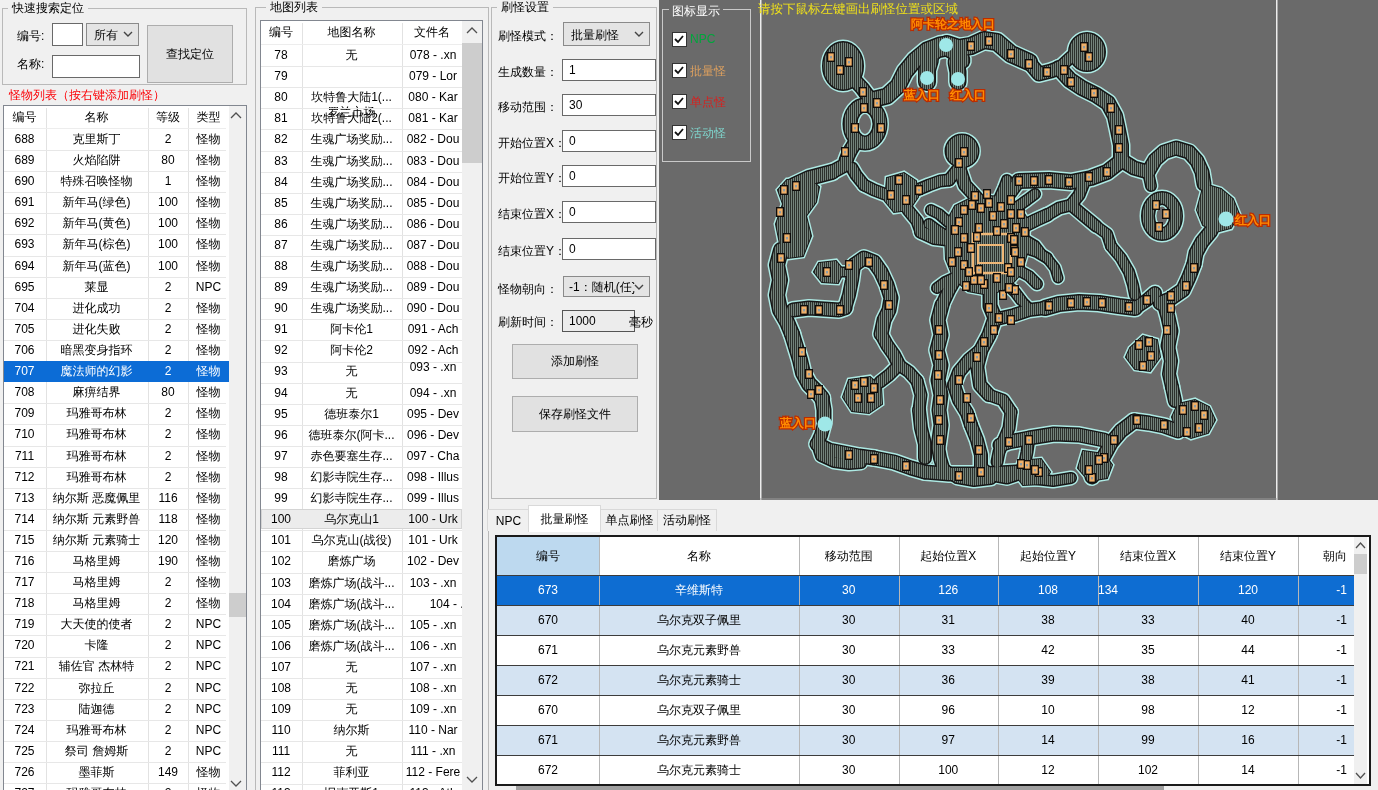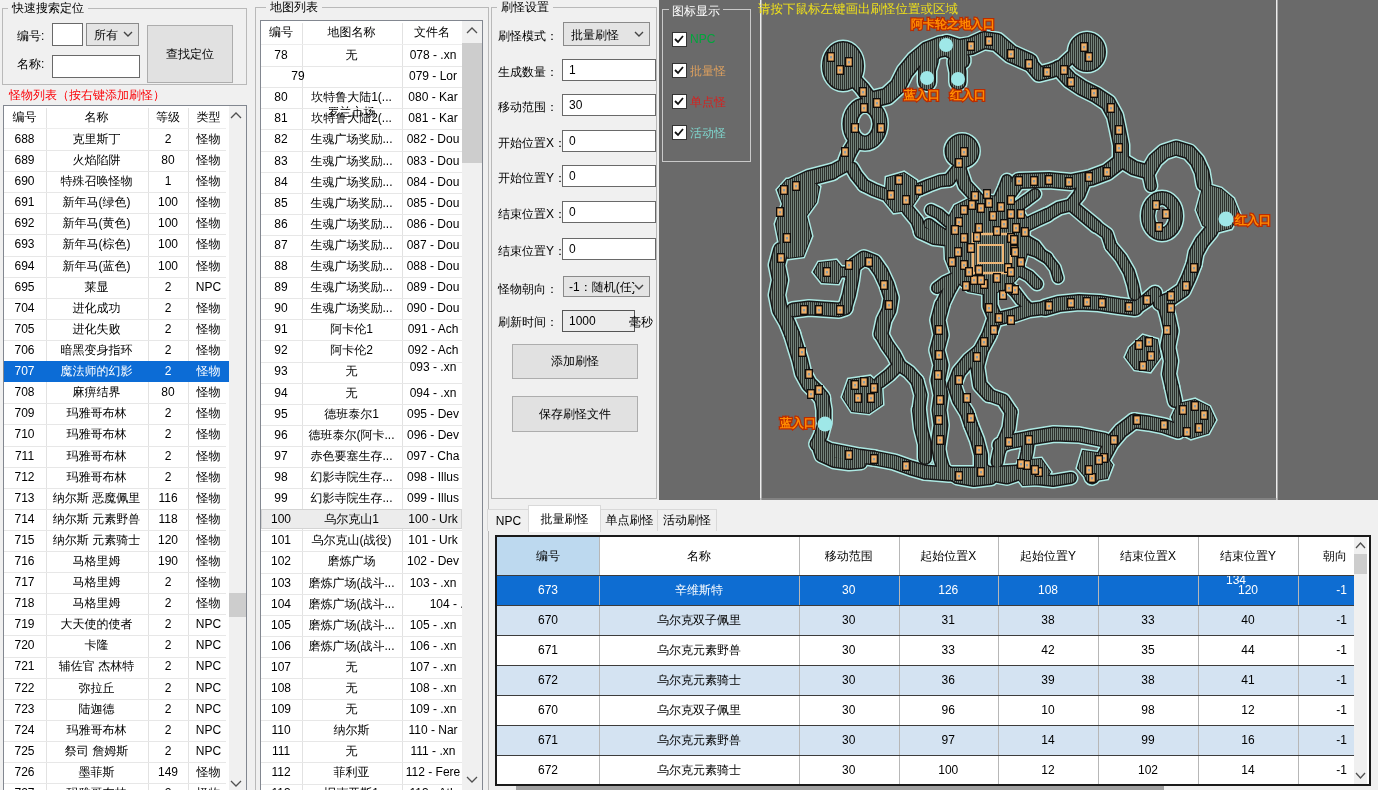--- a/index.html
+++ b/index.html
@@ -217,21 +217,21 @@
     <div class="hdr" style="left:40px;top:0;width:101px;height:23px;line-height:23px;">地图名称</div>
     <div class="hdr" style="left:141px;top:0;width:60px;height:23px;line-height:23px;">文件名</div>
     <div class="vline" style="left:40.5px;top:2px;height:773px;background:#e2e2e2;"></div>
     <div class="vline" style="left:140.5px;top:2px;height:773px;background:#e2e2e2;"></div>
     <div class="vline" style="left:201.5px;top:2px;height:773px;background:#e2e2e2;"></div>
     <div style="position:absolute;left:0;top:23px;width:201px;height:1px;background:#ededed;"></div>
     <div class="cell" style="left:0;top:24px;width:40px;">78</div>
     <div class="cell" style="left:40px;top:24px;width:101px;">无</div>
     <div class="cell" style="left:141px;top:24px;width:62px;">078 - .xn</div>
     <div class="hline" style="left:0;top:45px;width:201px;"></div>
-    <div class="cell" style="left:0;top:45px;width:40px;margin-left:17px;">79</div>
+    <div class="cell" style="left:0;top:45px;width:40px;">79</div>
     <div class="cell" style="left:40px;top:45px;width:101px;margin-top:36px;">罗兰市场</div>
     <div class="cell" style="left:141px;top:45px;width:62px;">079 - Lor</div>
     <div class="hline" style="left:0;top:66px;width:201px;"></div>
     <div class="cell" style="left:0;top:66px;width:40px;">80</div>
     <div class="cell" style="left:40px;top:66px;width:101px;">坎特鲁大陆1(...</div>
     <div class="cell" style="left:141px;top:66px;width:62px;">080 - Kar</div>
     <div class="hline" style="left:0;top:87px;width:201px;"></div>
     <div class="cell" style="left:0;top:87px;width:40px;">81</div>
     <div class="cell" style="left:40px;top:87px;width:101px;">坎特鲁大陆2(...</div>
     <div class="cell" style="left:141px;top:87px;width:62px;">081 - Kar</div>
@@ -1540,21 +1540,21 @@
     <div class="abs" style="left:501px;top:0;width:100px;height:38px;line-height:38px;text-align:center;">起始位置Y</div>
     <div class="abs" style="left:601px;top:0;width:100px;height:38px;line-height:38px;text-align:center;">结束位置X</div>
     <div class="abs" style="left:701px;top:0;width:100px;height:38px;line-height:38px;text-align:center;">结束位置Y</div>
     <div class="abs" style="left:801px;top:0;width:49px;height:38px;line-height:38px;text-align:right;">朝向</div>
     <div class="abs" style="left:0;top:38.0px;width:869.5px;height:30px;background:#0e6dd2;"></div>
     <div class="abs" style="left:0px;top:38.0px;width:102px;height:30px;line-height:30px;text-align:center;color:#fff;">673</div>
     <div class="abs" style="left:102px;top:38.0px;width:200px;height:30px;line-height:30px;text-align:center;color:#fff;">辛维斯特</div>
     <div class="abs" style="left:302px;top:38.0px;width:99.5px;height:30px;line-height:30px;text-align:center;color:#fff;">30</div>
     <div class="abs" style="left:401.5px;top:38.0px;width:99.5px;height:30px;line-height:30px;text-align:center;color:#fff;">126</div>
     <div class="abs" style="left:501px;top:38.0px;width:100px;height:30px;line-height:30px;text-align:center;color:#fff;">108</div>
-    <div class="abs" style="left:601px;top:28px;width:100px;height:30px;line-height:30px;text-align:right;color:#fff;padding-left:48px;">134</div>
+    <div class="abs" style="left:601px;top:38.0px;width:100px;height:30px;line-height:30px;text-align:left;color:#fff;">134</div>
     <div class="abs" style="left:701px;top:38.0px;width:100px;height:30px;line-height:30px;text-align:center;color:#fff;">120</div>
     <div class="abs" style="left:801px;top:38.0px;width:49px;height:30px;line-height:30px;text-align:right;color:#fff;">-1</div>
     <div class="abs" style="left:0;top:68.0px;width:869.5px;height:30px;background:#d4e3f2;"></div>
     <div class="abs" style="left:0px;top:68.0px;width:102px;height:30px;line-height:30px;text-align:center;color:#000;">670</div>
     <div class="abs" style="left:102px;top:68.0px;width:200px;height:30px;line-height:30px;text-align:center;color:#000;">乌尔克双子佩里</div>
     <div class="abs" style="left:302px;top:68.0px;width:99.5px;height:30px;line-height:30px;text-align:center;color:#000;">30</div>
     <div class="abs" style="left:401.5px;top:68.0px;width:99.5px;height:30px;line-height:30px;text-align:center;color:#000;">31</div>
     <div class="abs" style="left:501px;top:68.0px;width:100px;height:30px;line-height:30px;text-align:center;color:#000;">38</div>
     <div class="abs" style="left:601px;top:68.0px;width:100px;height:30px;line-height:30px;text-align:center;color:#000;">33</div>
     <div class="abs" style="left:701px;top:68.0px;width:100px;height:30px;line-height:30px;text-align:center;color:#000;">40</div>

